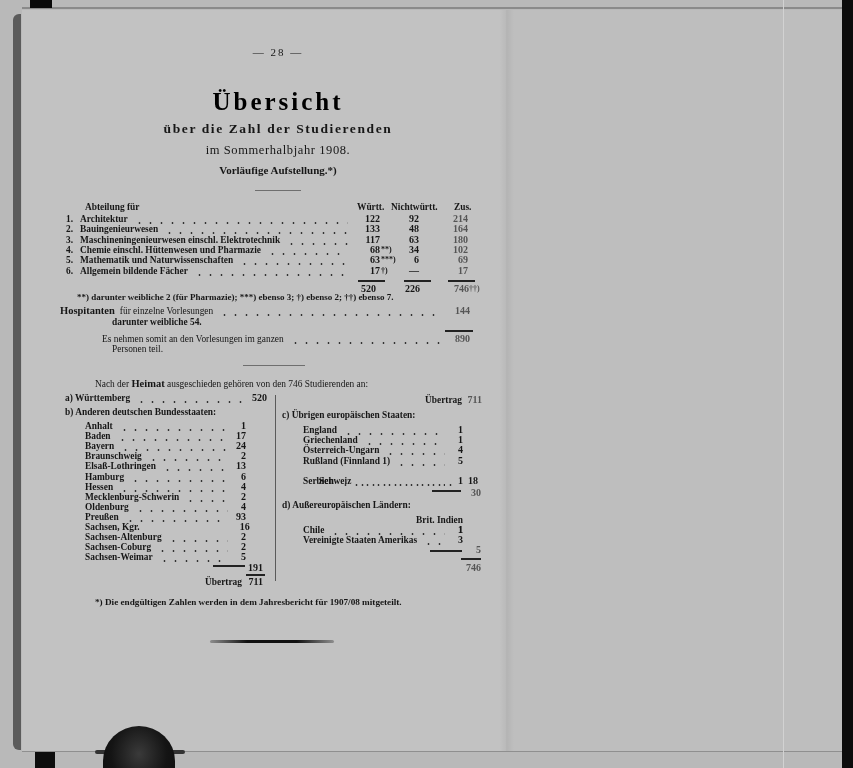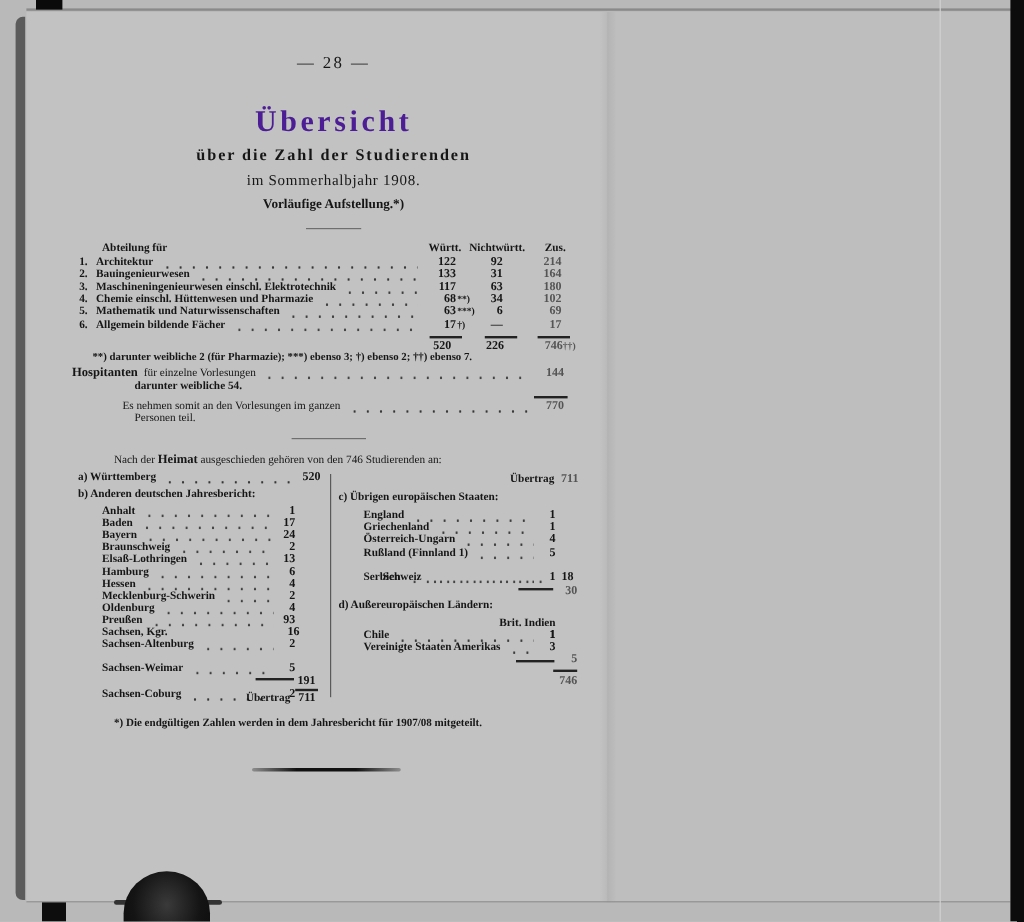--- a/index.html
+++ b/index.html
@@ -20,22 +20,22 @@
     .left-border { left: 13px; top: 14px; width: 8px; height: 736px; background: #5b5b5b; border-radius: 6px 0 0 6px; }
     .top-left-block { left: 30px; top: 0; width: 22px; height: 8px; background: #0a0a0a; }
     .bottom-left-block { left: 35px; top: 752px; width: 20px; height: 16px; background: #0d0d0d; }
     .thumb { left: 103px; top: 726px; width: 72px; height: 70px; background: radial-gradient(ellipse at 50% 40%, #3a3a3a 0%, #141414 55%, #0b0b0b 100%); border-radius: 50% 50% 0 0; }
     .thumb-shadow { left: 95px; top: 750px; width: 90px; height: 4px; background: #333; border-radius: 2px; }
     .right-black { left: 842px; top: 0; width: 11px; height: 768px; background: #0c0c0c; }
     .right-faint-line { left: 783px; top: 0; width: 1px; height: 768px; background: #d2d2d2; }
 
     
     .center-line { left: 150px; width: 256px; text-align: center; white-space: nowrap; }
-    .page-number { top: 46px; font-size: 14px; letter-spacing: 2px; }
-    .title { top: 88px; font-size: 25px; font-weight: bold; letter-spacing: 3px; color: #4c1d95; }
+    .page-number { top: 46px; font-size: 11px; letter-spacing: 2px; }
+    .title { top: 88px; font-size: 25px; font-weight: bold; letter-spacing: 3px; color: #000000; }
     .subtitle { top: 121px; font-size: 13.5px; font-weight: bold; letter-spacing: 1.6px; }
     .semester { top: 143px; font-size: 12.5px; letter-spacing: 0.6px; }
     .note { top: 164px; font-size: 11px; font-weight: bold; }
     .rule { background: #222; }
     .rule-faint { background: #6e6e6e; }
 
     .small { font-size: 9.4px; line-height: 10px; white-space: nowrap; }
     .bold { font-weight: bold; }
     .num-light { color: #555; font-weight: normal; }
 
@@ -90,21 +90,21 @@
     <span class="val num-light" style="left:86px;width:30px;">214</span>
   </span>
 </div>
 <div class="row" style="left:66px;top:224.3px;width:416px;">
   <span class="label" style="width:14px;">2.</span>
   <span class="label">Bauingenieurwesen</span>
   <span class="leader"></span>
   <span class="valblock">
     <span class="val" style="left:0;width:28px;">133</span>
     <span class="val" style="left:29px;font-size:8px;"></span>
-    <span class="val" style="left:37px;width:30px;">31</span>
+    <span class="val" style="left:37px;width:30px;">48</span>
     <span class="val num-light" style="left:86px;width:30px;">164</span>
   </span>
 </div>
 <div class="row" style="left:66px;top:234.6px;width:416px;">
   <span class="label" style="width:14px;">3.</span>
   <span class="label">Maschineningenieurwesen einschl. Elektrotechnik</span>
   <span class="leader"></span>
   <span class="valblock">
     <span class="val" style="left:0;width:28px;">117</span>
     <span class="val" style="left:29px;font-size:8px;"></span>
@@ -161,42 +161,42 @@
   <span class="label" style="margin-left:5px;font-weight:normal;">für einzelne Vorlesungen</span>
   <span class="leader"></span>
   <span class="val num-light" style="width:24px;">144</span>
 </div>
 <div class="abs small bold" style="left:112px;top:317px;">darunter weibliche 54.</div>
 
 <div class="abs rule" style="left:445px;top:330px;width:28px;height:2px;"></div>
 <div class="row" style="left:66px;top:334px;width:404px;">
   <span class="label" style="font-weight:normal;margin-left:36px;">Es nehmen somit an den Vorlesungen im ganzen</span>
   <span class="leader"></span>
-  <span class="val num-light" style="width:24px;">770</span>
+  <span class="val num-light" style="width:24px;">890</span>
 </div>
 <div class="abs small" style="left:112px;top:344px;text-align:center;">Personen teil.</div>
 
 <div class="abs rule-faint" style="left:243px;top:365px;width:62px;height:1px;"></div>
 
 <div class="abs small" style="left:95px;top:379px;">
   <span>Nach der</span>
   <span class="bold" style="font-size:10.5px;">Heimat</span>
   <span>ausgeschieden gehören von den 746 Studierenden an:</span>
 </div>
 
 <div class="row" style="left:65px;top:393px;width:202px;">
   <span class="label">a) Württemberg</span>
   <span class="leader"></span>
   <span class="val" style="width:18px;">520</span>
 </div>
 
 <div class="abs small bold" style="left:425px;top:395px;">Übertrag</div>
 <div class="abs val num-light" style="left:462px;top:395px;width:20px;">711</div>
 
-<div class="abs small bold" style="left:65px;top:407px;">b) Anderen deutschen Jahresbericht:</div>
+<div class="abs small bold" style="left:65px;top:407px;">b) Anderen deutschen Bundesstaaten:</div>
 <div class="abs small bold" style="left:282px;top:410px;">c) Übrigen europäischen Staaten:</div>
 
 <div class="abs vline" style="left:275px;top:395px;width:1px;height:186px;"></div>
 
 <div class="row" style="left:85px;top:421px;width:161px;">
     <span class="label">Anhalt</span>
     <span class="leader"></span>
     <span class="val" style="width:14px;">1</span>
   </div>
 <div class="row" style="left:85px;top:431.1px;width:161px;">
@@ -247,21 +247,21 @@
 <div class="row" style="left:85px;top:522px;width:161px;gap:45px;">
     <span class="label">Sachsen, Kgr.</span>
     <span class="leader"></span>
     <span class="val" style="width:14px;">16</span>
   </div>
 <div class="row" style="left:85px;top:532.1px;width:161px;">
     <span class="label">Sachsen-Altenburg</span>
     <span class="leader"></span>
     <span class="val" style="width:14px;">2</span>
   </div>
-<div class="row" style="left:85px;top:542.2px;width:161px;margin-top:32px;">
+<div class="row" style="left:85px;top:542.2px;width:161px;">
     <span class="label">Sachsen-Coburg</span>
     <span class="leader"></span>
     <span class="val" style="width:14px;">2</span>
   </div>
 <div class="row" style="left:85px;top:552.3px;width:161px;">
     <span class="label">Sachsen-Weimar</span>
     <span class="leader"></span>
     <span class="val" style="width:14px;">5</span>
   </div>
 

